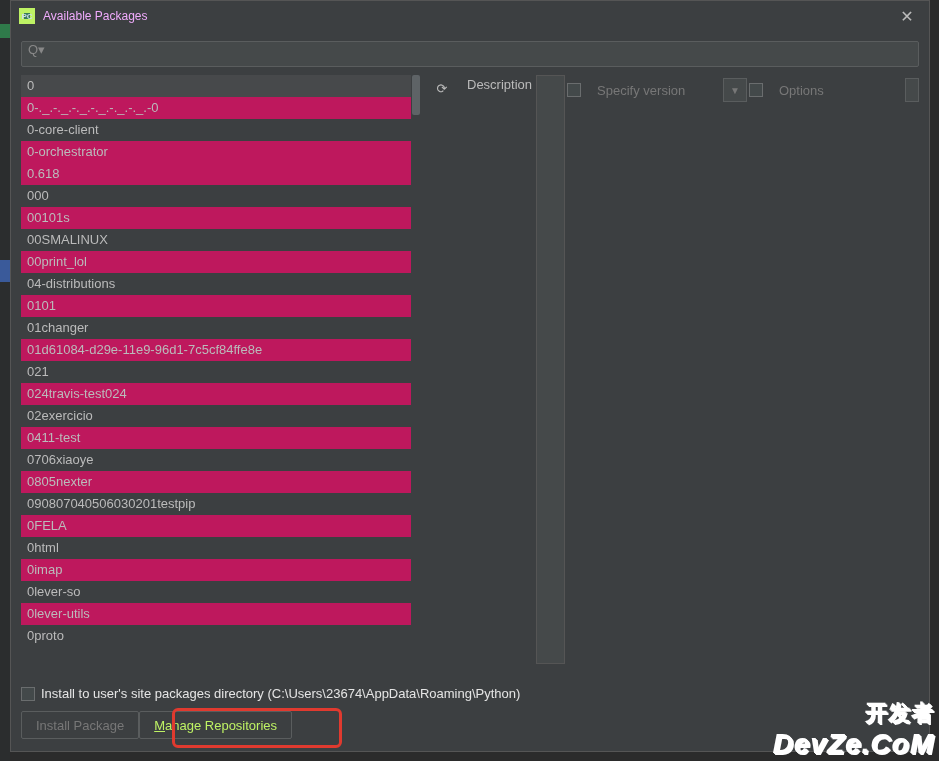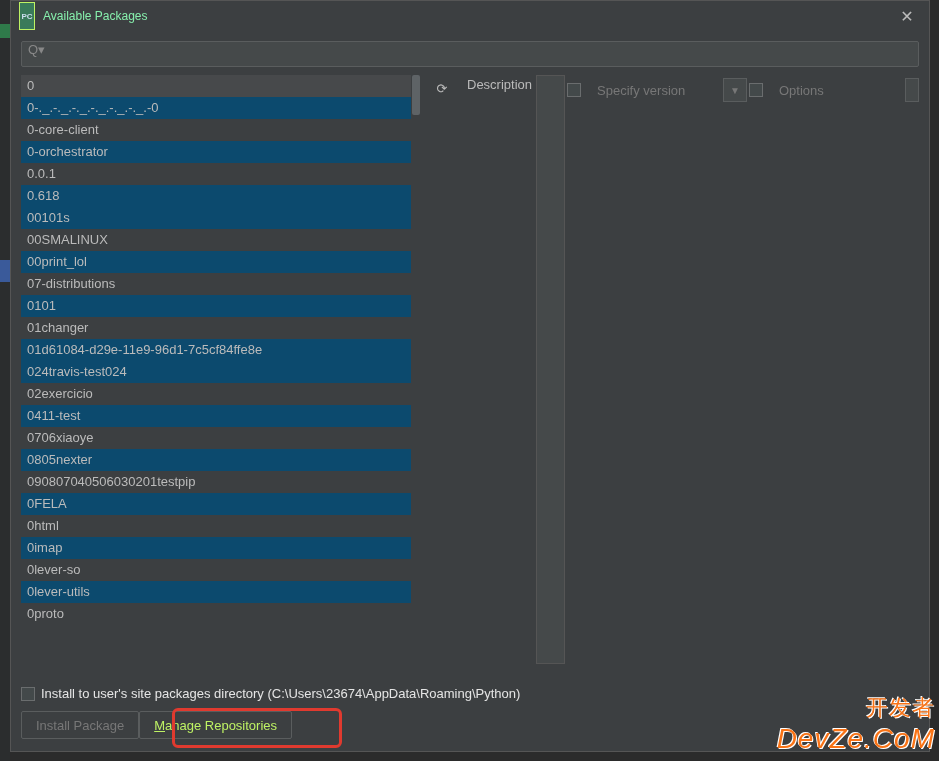--- a/index.html
+++ b/index.html
@@ -7,44 +7,44 @@
   .dialog {
     position: absolute; left: 10px; top: 0; width: 920px; height: 752px;
     background: #3c3f41; border: 1px solid #555; display: flex; flex-direction: column;
     color: #bbbbbb; font-size: 13px;
   }
   .titlebar {
     height: 30px; display: flex; align-items: center; padding: 0 8px;
     background: #3c3f41;
   }
   .titlebar .app-icon {
-    width: 16px; height: 28px; margin-right: 8px;
+    width: 16px; height: 16px; margin-right: 8px;
     display:flex; align-items:center; justify-content:center;
-    background:#3a7a5a; border:1px solid #bef264; font-size:8px; font-weight:bold; color:#cde;
+    background:#3a7a5a; border:5px solid #bef264; font-size:8px; font-weight:bold; color:#cde;
   }
-  .titlebar .title { color: #86efac; font-size: 12px; }
+  .titlebar .title { color: #f0abfc; font-size: 12px; }
   .titlebar .close { margin-left:auto; width:28px; text-align:center; color:#bbb; font-size:16px; cursor:pointer; }
   .search-row { padding: 10px 10px 8px 10px; }
   .search-input {
     width: 100%; height: 26px; background: #45494a; border: 1px solid #5a5d5e;
     color: #888; padding: 0 6px; font-size: 13px; border-radius:2px;
   }
   .search-input .mag { color:#888; margin-right:4px; }
   .main { flex:1; display:flex; padding: 0 10px 8px 10px; gap:6px; min-height:0; }
   .left-col { display:flex; flex-direction:column; width:400px; }
   .list-wrap { display:flex; flex:1; min-height:0; }
   .pkg-list {
     flex:1; overflow:hidden; background:#3c3f41; border:none;
   }
   .pkg-item {
     height:22px; line-height:22px; padding:0 6px; color:#bbb;
     font-size:13px; white-space:nowrap; overflow:hidden; text-overflow:ellipsis;
     cursor:default;
   }
-  .pkg-item.alt { background:#0c4a6e; }
+  .pkg-item.alt { background:#be185d; }
   .pkg-item.sel { background:#47494b; }
   .scrollbar { width:10px; background:#3c3f41; position:relative; }
   .scroll-thumb { position:absolute; top:0; left:1px; width:8px; height:40px; background:#5e6366; border-radius:2px; }
   .refresh-col { width:30px; display:flex; align-items:flex-start; justify-content:center; padding-top:2px;}
   .refresh-btn { width:24px; height:22px; color:#bbb; cursor:pointer; display:flex; align-items:center; justify-content:center; }
   .right-col { flex:1; display:flex; flex-direction:row; min-width:0; }
   .desc-label { color:#bbb; padding: 2px 4px 6px 4px; font-size:13px;}
   .desc-box { flex:1; background:#45494a; border:1px solid #555; margin-bottom:8px; }
   .opt-row { display:flex; align-items:center; height:30px; gap:16px; padding-left:2px;}
   .chk { width:14px; height:14px; border:1px solid #6a6d6e; background:#43494a; display:inline-block; flex-shrink:0;}
@@ -63,22 +63,22 @@
     color:#777; font-size:13px; display:inline-flex; align-items:center;
     border-radius:2px; cursor:default;
   }
   .btn.manage { color:#bef264; }
   .btn.manage .u { text-decoration: underline; }
   .highlight-box {
     position:absolute; border:3px solid #e03a2f; border-radius:6px;
     left:172px; top:708px; width:170px; height:40px; pointer-events:none;
   }
   .watermark {
-    position:absolute; right:4px; bottom:6px; font-size:28px; font-weight:normal;
-    font-style:italic; color:#f97316; text-shadow:1px 1px 0 #fff, -1px -1px 0 #fff;
+    position:absolute; right:4px; bottom:0; font-size:28px; font-weight:bold;
+    font-style:italic; color:#ffffff; text-shadow:1px 1px 0 #fff, -1px -1px 0 #fff;
     letter-spacing:1px; pointer-events:none;
   }
   .watermark .cn { font-size:22px; font-style:normal; display:block; text-align:right;}
   .left-edge {
     position:absolute; left:0; top:0; width:10px; height:761px; background:#2b2d2e;
   }
   .left-edge .blue { position:absolute; left:0; top:260px; width:10px; height:22px; background:#3a5a9a;}
   .left-edge .green{ position:absolute; left:0; top:24px; width:10px; height:14px; background:#2f7a4a;}
 </style>
 </head>
@@ -104,29 +104,30 @@
   </div>
 
   <div class="main">
     <div class="left-col">
       <div class="list-wrap">
         <div class="pkg-list" id="pkg-list">
             <div class="pkg-item sel">0</div>
             <div class="pkg-item alt">0-._.-._.-._.-._.-._.-._.-0</div>
             <div class="pkg-item">0-core-client</div>
             <div class="pkg-item alt">0-orchestrator</div>
-            <div class="pkg-item">0.0.1</div>
             <div class="pkg-item alt">0.618</div>
+            <div class="pkg-item">000</div>
             <div class="pkg-item alt">00101s</div>
             <div class="pkg-item">00SMALINUX</div>
             <div class="pkg-item alt">00print_lol</div>
-            <div class="pkg-item">07-distributions</div>
+            <div class="pkg-item">04-distributions</div>
             <div class="pkg-item alt">0101</div>
             <div class="pkg-item">01changer</div>
             <div class="pkg-item alt">01d61084-d29e-11e9-96d1-7c5cf84ffe8e</div>
+            <div class="pkg-item">021</div>
             <div class="pkg-item alt">024travis-test024</div>
             <div class="pkg-item">02exercicio</div>
             <div class="pkg-item alt">0411-test</div>
             <div class="pkg-item">0706xiaoye</div>
             <div class="pkg-item alt">0805nexter</div>
             <div class="pkg-item">090807040506030201testpip</div>
             <div class="pkg-item alt">0FELA</div>
             <div class="pkg-item">0html</div>
             <div class="pkg-item alt">0imap</div>
             <div class="pkg-item">0lever-so</div>

